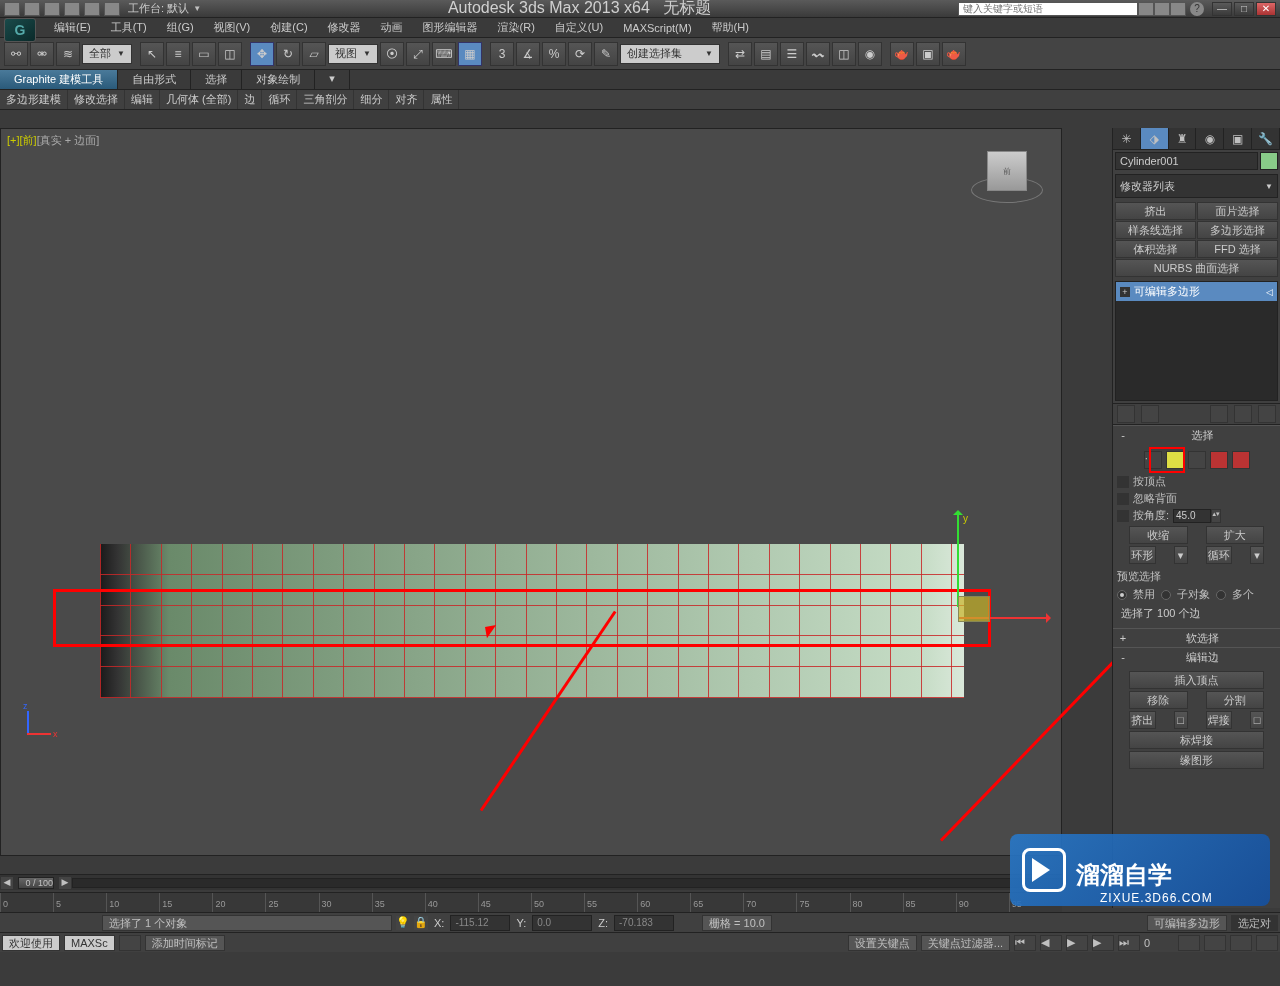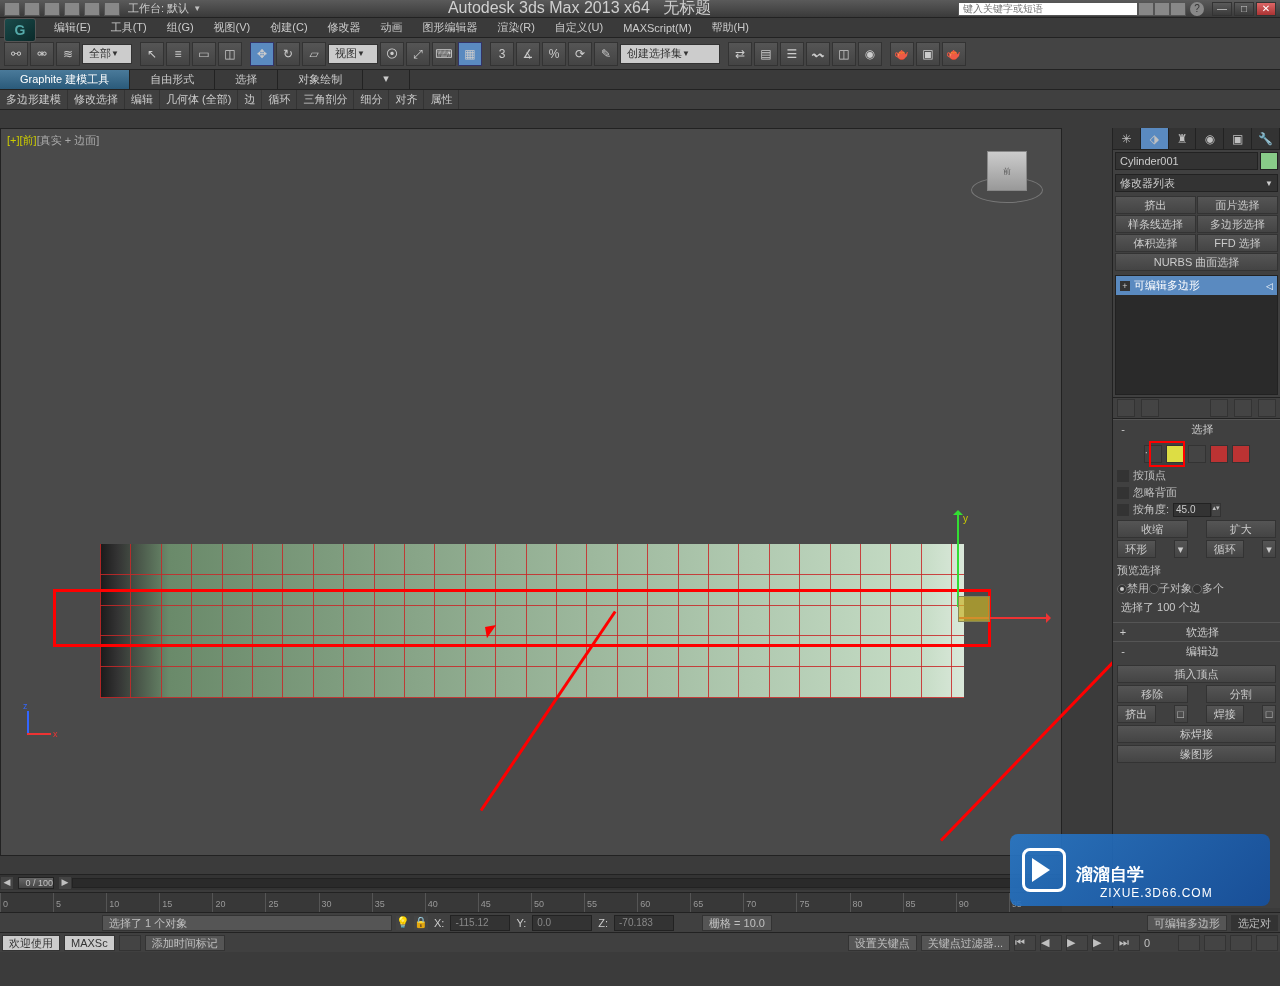--- a/index.html
+++ b/index.html
@@ -21,26 +21,26 @@
 .menu-bar { height: 20px; background: #3a3a3a; display: flex; align-items: center; border-bottom: 1px solid #222; padding-left: 44px; }
 .menu-bar .logo { position: absolute; left: 4px; top: 18px; width: 32px; height: 24px; background: linear-gradient(145deg, #1a4a4a, #0a2a2a); border: 1px solid #555; border-radius: 3px; display: flex; align-items: center; justify-content: center; }
 .menu-bar .logo::after { content: "G"; color: #5aa; font-size: 14px; font-weight: bold; }
 .menu-item { padding: 2px 10px; color: #ccc; cursor: pointer; }
 
 
 .main-toolbar { height: 32px; background: #444; border-bottom: 1px solid #222; display: flex; align-items: center; padding: 0 4px; gap: 2px; }
 .tool-btn { width: 24px; height: 24px; background: linear-gradient(#555,#444); border: 1px solid #333; display: flex; align-items: center; justify-content: center; font-size: 12px; color: #ccc; }
 .tool-btn.active { background: #5a8ac0; border-color: #336; }
 .tool-sep { width: 4px; }
-.toolbar-combo { height: 20px; background: #ccc; border: 1px solid #333; font-size: 11px; color: #333; padding: 0 6px; display: flex; align-items: center; min-width: 50px; }
+.toolbar-combo { height: 20px; background: #ccc; border: 1px solid #333; font-size: 11px; color: #333; padding: 0 6px; display: flex; align-items: center; min-width: 50px; justify-content: space-between; }
 .toolbar-combo .arrow { font-size: 8px; }
 
 
 .ribbon-tabs { height: 20px; background: #3a3a3a; display: flex; border-bottom: 1px solid #222; }
-.ribbon-tab { padding: 2px 20px; color: #ccc; border-right: 1px solid #222; }
+.ribbon-tab { padding: 2px 14px; color: #ccc; border-right: 1px solid #222; }
 .ribbon-tab.active { background: linear-gradient(#4a7a9a, #2a5a7a); color: #fff; }
 .ribbon-sub { height: 20px; background: #404040; display: flex; border-bottom: 1px solid #222; }
 .ribbon-sub-tab { padding: 2px 6px; color: #ccc; border-right: 1px solid #333; font-size: 11px; }
 
 
 .viewport { position: absolute; top: 128px; left: 0; width: 1062px; height: 728px; background: #4a4a4a; border: 1px solid #222; }
 .viewport-label { position: absolute; top: 4px; left: 6px; color: #aaa; font-size: 11px; }
 .viewport-label .yellow { color: #cc0; }
 .view-cube { position: absolute; top: 22px; right: 34px; width: 40px; height: 40px; background: linear-gradient(#ccc,#999); border: 1px solid #888; font-size: 8px; display:flex;align-items:center;justify-content:center;color:#555;}
 .view-cube-ring { position: absolute; top: 48px; right: 18px; width: 72px; height: 26px; border: 1px solid #777; border-radius: 50%; }
@@ -62,21 +62,21 @@
 .arrow-head { position: absolute; border: 8px solid transparent; }
 
 
 .cmd-panel { position: absolute; top: 128px; right: 0; width: 168px; height: 780px; background: #404040; border-left: 1px solid #222; }
 .cmd-tabs { height: 22px; display: flex; background: #333; border-bottom: 1px solid #222; }
 .cmd-tab { flex: 1; border-right: 1px solid #222; display: flex; align-items: center; justify-content: center; font-size: 12px; }
 .cmd-tab.active { background: #5a8ac0; }
 .name-row { display: flex; padding: 2px; gap: 2px; }
 .name-field { flex: 1; height: 18px; background: #333; border: 1px solid #222; color: #ccc; padding: 2px 4px; font-size: 11px; }
 .color-sw { width: 18px; height: 18px; background: #8c8; border: 1px solid #222; }
-.mod-combo { margin: 2px; height: 18px; background: #333; border: 1px solid #222; color: #ccc; padding: 2px 4px; display: flex; justify-content: space-between; align-items: center; }
+.mod-combo { margin: 2px; height: 24px; background: #333; border: 1px solid #222; color: #ccc; padding: 2px 4px; display: flex; justify-content: space-between; align-items: center; }
 .mod-btns { display: grid; grid-template-columns: 1fr 1fr; gap: 1px; padding: 2px; }
 .mod-btn { height: 18px; background: linear-gradient(#555,#444); border: 1px solid #333; text-align: center; font-size: 11px; line-height: 16px; color: #ccc; }
 .stack { margin: 2px; height: 120px; background: #2a2a2a; border: 1px solid #222; }
 .stack-item { background: #5a8ac0; color: #fff; padding: 2px 4px; font-size: 11px; display: flex; align-items: center; gap: 4px; }
 .stack-item .plus { width: 10px; height: 10px; background: #333; color: #ccc; text-align: center; font-size: 9px; line-height: 10px; }
 .stack-item .tri { margin-left: auto; font-size: 9px; }
 .stack-tools { height: 22px; display: flex; gap: 6px; padding: 2px 4px; border-top: 1px solid #222; border-bottom: 1px solid #222; align-items: center; }
 .stack-tool { width: 18px; height: 18px; background: #444; border: 1px solid #333; }
 
 .rollout { border-top: 1px solid #555; }
@@ -86,24 +86,24 @@
 .rollout-body { padding: 3px 4px; }
 .subobj-row { display: flex; gap: 4px; justify-content: center; padding: 4px; position: relative; }
 .subobj { width: 18px; height: 18px; border: 1px solid #333; background: #444; }
 .subobj.edge { background: #dd4; }
 .subobj-hl { position: absolute; border: 2px solid #f00; width: 36px; height: 26px; top: 0px; left: 32px; }
 .chk-row { display: flex; align-items: center; gap: 4px; padding: 1px 0; font-size: 11px; }
 .chk { width: 12px; height: 12px; border: 1px solid #333; background: #333; }
 .spinner { display: flex; }
 .spinner input { width: 38px; height: 14px; background: #333; border: 1px solid #222; color: #ccc; font-size: 10px; padding: 0 2px; }
 .spinner .arrows { width: 10px; height: 14px; background: #444; border: 1px solid #333; font-size: 7px; text-align: center; }
-.btn-row { display: flex; gap: 18px; margin: 2px 0; }
+.btn-row { display: flex; gap: 18px; margin: 2px 12px; }
 .panel-btn { flex: 1; height: 18px; background: linear-gradient(#555,#444); border: 1px solid #333; text-align: center; font-size: 11px; line-height: 16px; color: #ccc; }
 .panel-btn.sm { flex: 0 0 14px; }
-.radio-row { display: flex; font-size: 11px; align-items: center; }
+.radio-row { display: flex; gap: 6px; font-size: 11px; align-items: center; }
 .radio { width: 10px; height: 10px; border-radius: 50%; border: 1px solid #666; background: #333; }
 .radio.on::after { content: ""; display: block; width: 4px; height: 4px; background: #ccc; border-radius: 50%; margin: 2px; }
 .info-txt { text-align: left; font-size: 11px; padding: 4px; color: #ccc; }
 
 
 .timeline { position: absolute; bottom: 96px; left: 0; width: 1062px; height: 16px; background: #333; display: flex; align-items: center; font-size: 10px; border-top: 1px solid #222; }
 .timeline .slider { width: 36px; height: 12px; background: linear-gradient(#666,#444); border: 1px solid #222; text-align: right; font-size: 9px; margin: 0 4px; }
 .timeline .track { flex: 1; height: 10px; background: #2a2a2a; border: 1px solid #222; }
 .timeline .arr-btn { width: 14px; height: 14px; background: #444; border: 1px solid #333; text-align: center; font-size: 9px; }
 
@@ -118,21 +118,21 @@
 .status1 .lock { width: 14px; height: 14px; background: #444; }
 
 .status2 { position: absolute; bottom: 34px; left: 0; right: 0; height: 20px; background: #404040; border-top: 1px solid #222; display: flex; align-items: center; font-size: 11px; gap: 4px; padding: 0 2px; }
 .status2 .grey-box { background: #555; border: 1px solid #333; height: 16px; padding: 0 6px; line-height: 14px; }
 .status2 .btn { width: 22px; height: 16px; background: #444; border: 1px solid #333; }
 
 .watermark { position: absolute; bottom: 80px; right: 10px; width: 260px; height: 72px; background: linear-gradient(135deg, rgba(40,120,200,.9), rgba(20,80,160,.9)); border-radius: 8px; display: flex; align-items: center; padding: 6px 12px; gap: 10px; }
 .watermark .play { width: 44px; height: 44px; border: 3px solid #fff; border-radius: 8px; display: flex; align-items: center; justify-content: center; }
 .watermark .play::after { content: ""; border: 12px solid transparent; border-left: 18px solid #fff; margin-left: 6px; }
 .watermark .txt { color: #fff; }
-.watermark .cn { font-size: 17px; font-weight: bold; margin-top: 23px; }
+.watermark .cn { font-size: 24px; font-weight: bold; margin-top: 23px; }
 .watermark .url { font-size: 12px; letter-spacing: 1px; margin-left: 24px; }
 
 .axis-tripod { position: absolute; bottom: 112px; left: 16px; width: 40px; height: 40px; }
 .axis-tripod .z { position: absolute; width: 2px; height: 24px; background: #36f; left: 10px; bottom: 8px; }
 .axis-tripod .zl { position: absolute; color: #36f; font-size: 9px; left: 6px; bottom: 32px; }
 .axis-tripod .x { position: absolute; width: 24px; height: 2px; background: #e33; left: 10px; bottom: 8px; }
 .axis-tripod .xl { position: absolute; color: #e33; font-size: 9px; left: 36px; bottom: 4px; }
 </style>
 </head>
 <body>

